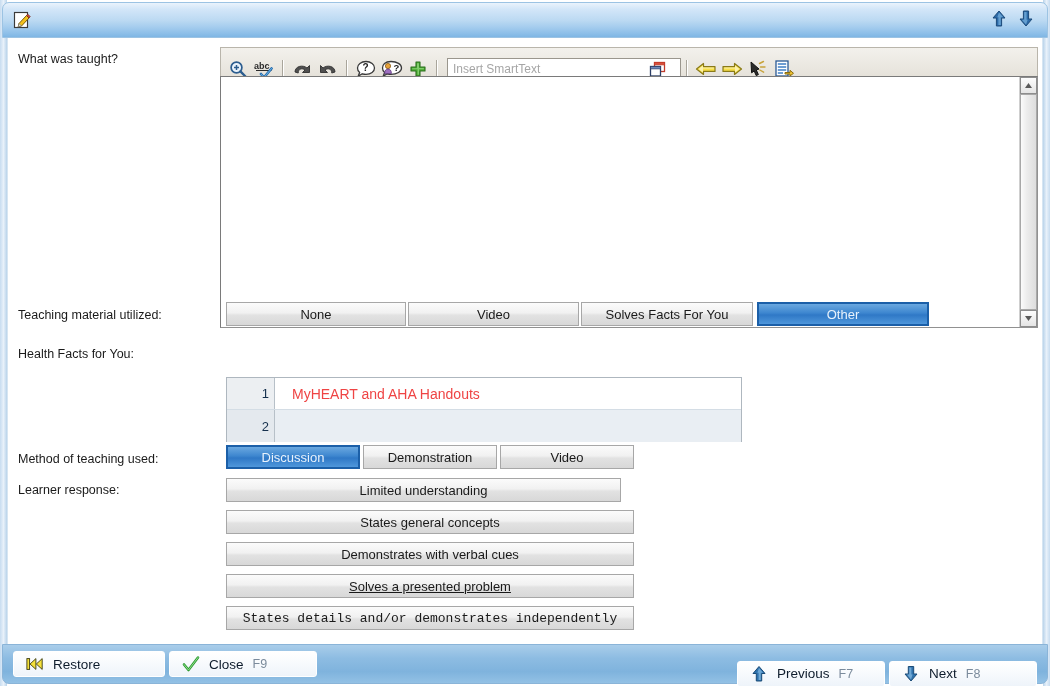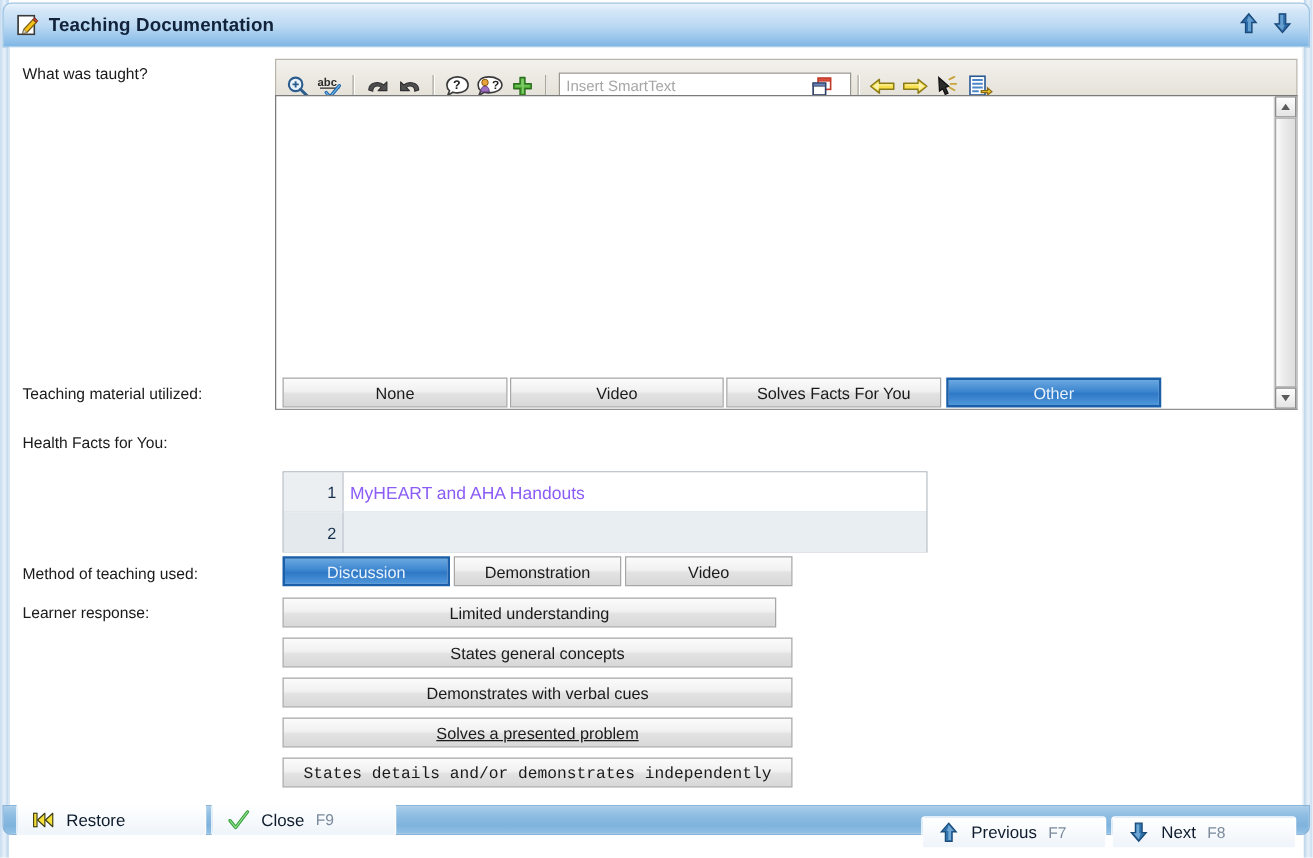--- a/index.html
+++ b/index.html
@@ -249,34 +249,34 @@
     align-items: center;
     justify-content: flex-end;
     padding-right: 5px;
     font-size: 13px;
     color: #15304d;
   }
   .grid-cell {
     flex: 1;
     display: flex;
     align-items: center;
-    padding-left: 5px;
+    padding-left: 17px;
     font-size: 14px;
-    color: #8b5cf6;
+    color: #ef4444;
   }
   .grid-row.first .grid-cell { background: #ffffff; }
   .grid-row.second .grid-num { background: #e4e9ee; }
   .grid-row.second .grid-cell { background: #e9eef3; }
 
   
   #statusbar {
     position: absolute;
     left: 2px; top: 644px;
     width: 1046px;
-    height: 24px;
+    height: 40px;
     box-sizing: border-box;
     background: linear-gradient(to bottom, #a9cdea 0%, #8dbce2 35%, #7fb3dd 70%, #93c1e5 100%);
     border: 1px solid #8ab4d8;
     border-radius: 0 0 7px 7px;
     display: flex;
     align-items: center;
   }
   .sbtn {
     height: 26px;
     box-sizing: border-box;
@@ -315,21 +315,20 @@
   <div id="titlebar">
     <span id="title-icon">
       <svg width="20" height="20" viewBox="0 0 20 20">
         <rect x="2.5" y="2.5" width="13" height="15" fill="#ffffff" stroke="#5b5b5b" stroke-width="1.2"></rect>
         <rect x="2.5" y="2.5" width="13" height="15" fill="none" stroke="#3a3a3a" stroke-width="1"></rect>
         <path d="M7 13.5 L14.5 5.5 L17 8 L9.5 16 L6.2 16.8 Z" fill="#f2c11c" stroke="#7a5a07" stroke-width="1"></path>
         <path d="M14.5 5.5 L17 8 L18.2 6.6 L15.8 4.2 Z" fill="#c94b3a" stroke="#7a2a1e" stroke-width=".8"></path>
         <path d="M6.2 16.8 L7 13.5 L9.5 16 Z" fill="#e8e4d6" stroke="#6b6b6b" stroke-width=".6"></path>
       </svg>
     </span>
-    <span id="title-text">Teaching Documentation</span>
     <span id="titlebar-actions">
       <span style="cursor:default;">
         <svg width="18" height="20" viewBox="0 0 18 20">
           <path d="M9 2 L15 9 L11.6 9 L11.6 17 L6.4 17 L6.4 9 L3 9 Z" fill="#2b6aa8" stroke="#1c4a7a" stroke-width="1"></path>
           <path d="M9 3.6 L13.2 8.2 L10.8 8.2 L10.8 16 L8.4 16 L8.4 8.2 L7.3 8.2 Z" fill="#7ab2dd" opacity=".75"></path>
         </svg>
       </span>
       <span style="cursor:default;">
         <svg width="18" height="20" viewBox="0 0 18 20">
           <path d="M9 17 L3 10 L6.4 10 L6.4 2 L11.6 2 L11.6 10 L15 10 Z" fill="#2b6aa8" stroke="#1c4a7a" stroke-width="1"></path>

